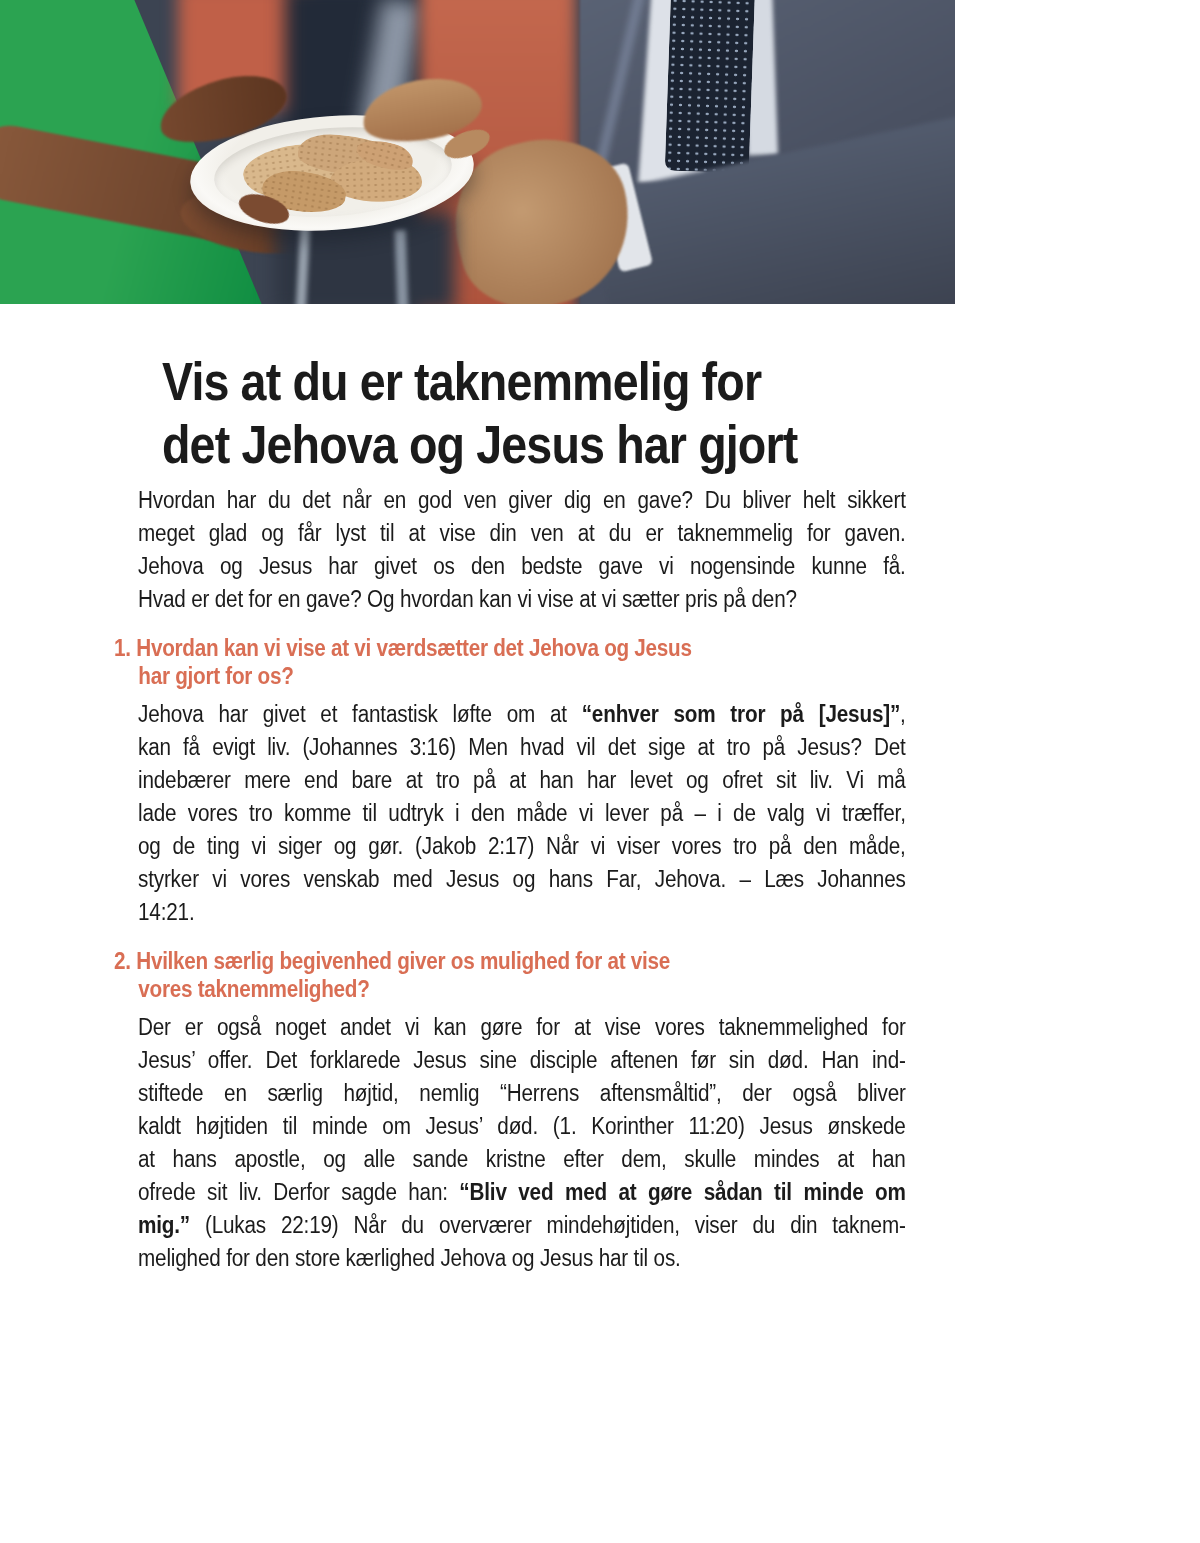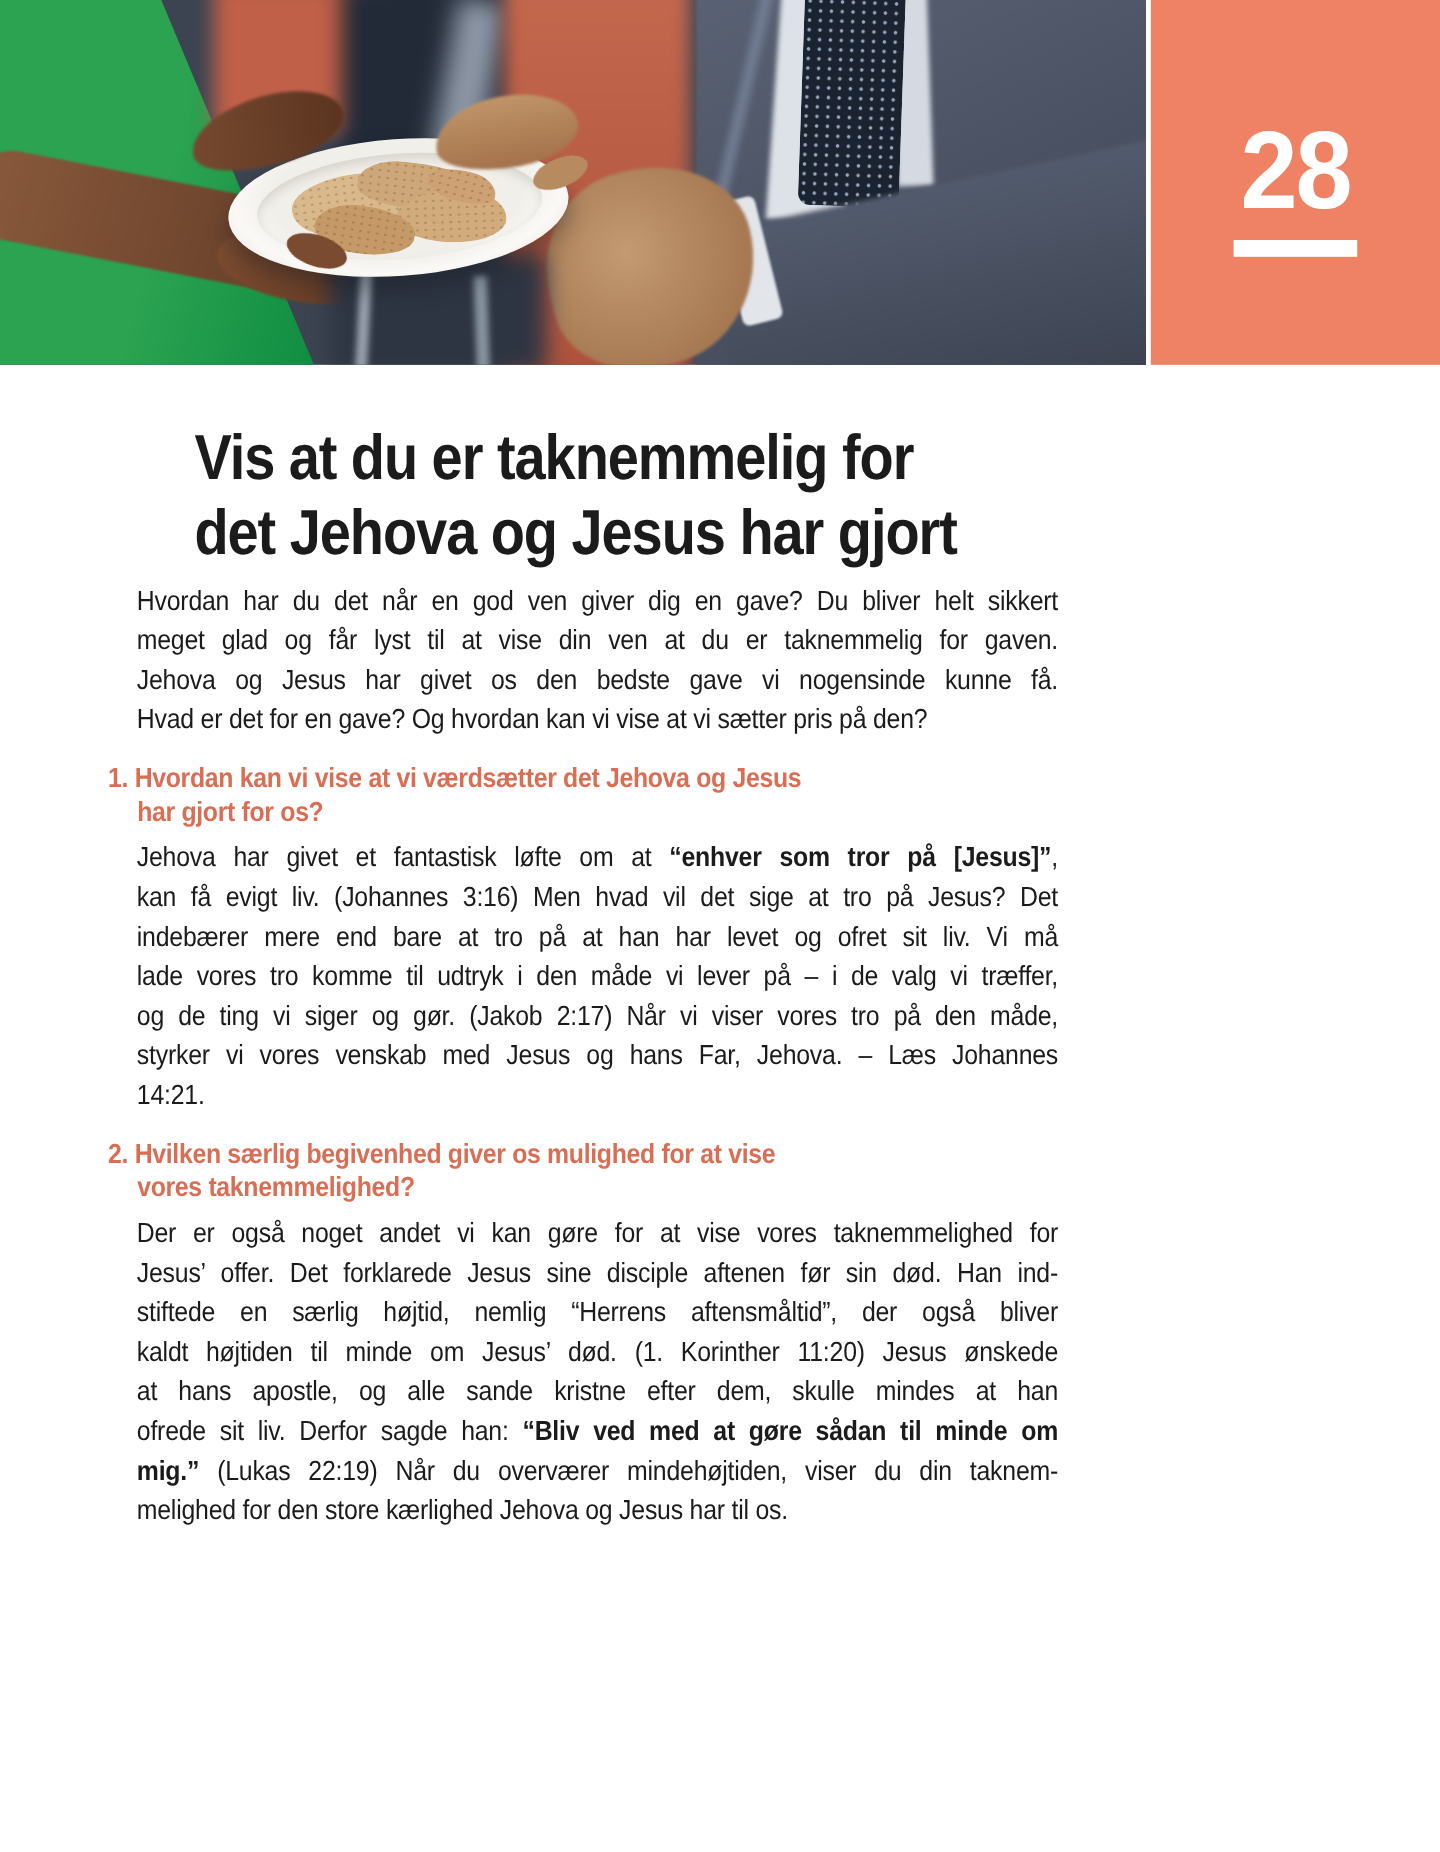--- a/index.html
+++ b/index.html
@@ -46,21 +46,21 @@
   .ph-hand-man-top{left:362px;top:80px;width:120px;height:60px;background:linear-gradient(#c09468,#a3714a);border-radius:50% 50% 45% 55%/60% 55% 45% 40%;transform:rotate(-10deg);filter:blur(1.2px);}
   .ph-thumb-wom{left:238px;top:196px;width:52px;height:26px;background:#7b4b31;border-radius:50%;transform:rotate(18deg);filter:blur(.6px);}
   .ph-thumb-man{left:443px;top:132px;width:48px;height:24px;background:#b78a60;border-radius:50%;transform:rotate(-22deg);filter:blur(.6px);}
 
   .badge{position:absolute;left:959px;top:0;width:241px;height:304px;background:var(--accent);}
   .badge-number{margin-top:96px;text-align:center;font-size:92px;line-height:1;font-weight:bold;color:#ffffff;letter-spacing:-2px;transform:scaleX(.93);}
   .badge-underline{width:103px;height:14px;background:#ffffff;margin:12px auto 0;}
 
   
   .title{margin:46px 0 0 162px;font-size:53px;line-height:63px;font-weight:bold;color:var(--text);letter-spacing:-1px;transform:scaleX(.88);transform-origin:left top;white-space:nowrap;}
-  .blocks{margin-left:90px;margin-top:8px;}
+  .blocks{margin-left:114px;margin-top:8px;}
   .para{margin-left:24px;width:853px;font-size:23px;line-height:33px;letter-spacing:-0.2px;transform:scaleX(.9);transform-origin:left top;margin-bottom:16px;}
   .question{width:853px;font-size:23px;line-height:28px;font-weight:bold;color:var(--qcolor);letter-spacing:-0.3px;padding-left:27px;transform:scaleX(.9);transform-origin:left top;margin:18px 0 8px 0;}
   .tline{text-align:justify;text-align-last:justify;}
   .tline.lastline{text-align-last:left;}
   .question .tline{text-align:left;text-align-last:left;}
   .qfirst{text-indent:-27px;}
   .b{font-weight:bold;}
 </style>
 </head>
 <body>
@@ -93,24 +93,20 @@
       <div class="ph-b2 bread"></div>
       <div class="ph-b3 bread"></div>
       <div class="ph-b4 bread"></div>
       <div class="ph-b5 bread"></div>
       <div class="ph-hand-wom-top"></div>
       <div class="ph-hand-man-top"></div>
       <div class="ph-thumb-wom"></div>
       <div class="ph-thumb-man"></div>
     </div>
 
-    <div class="badge">
-      <div class="badge-number">28</div>
-      <div class="badge-underline"></div>
-    </div>
   </div>
 
   <h1 class="title">
     <div>Vis at du er taknemmelig for</div>
     <div>det Jehova og Jesus har gjort</div>
   </h1>
 
   <div class="blocks">
       <div class="para intro">
         <div class="tline"><span>Hvordan har du det når en god ven giver dig en gave? Du bliver helt sikkert</span></div>

